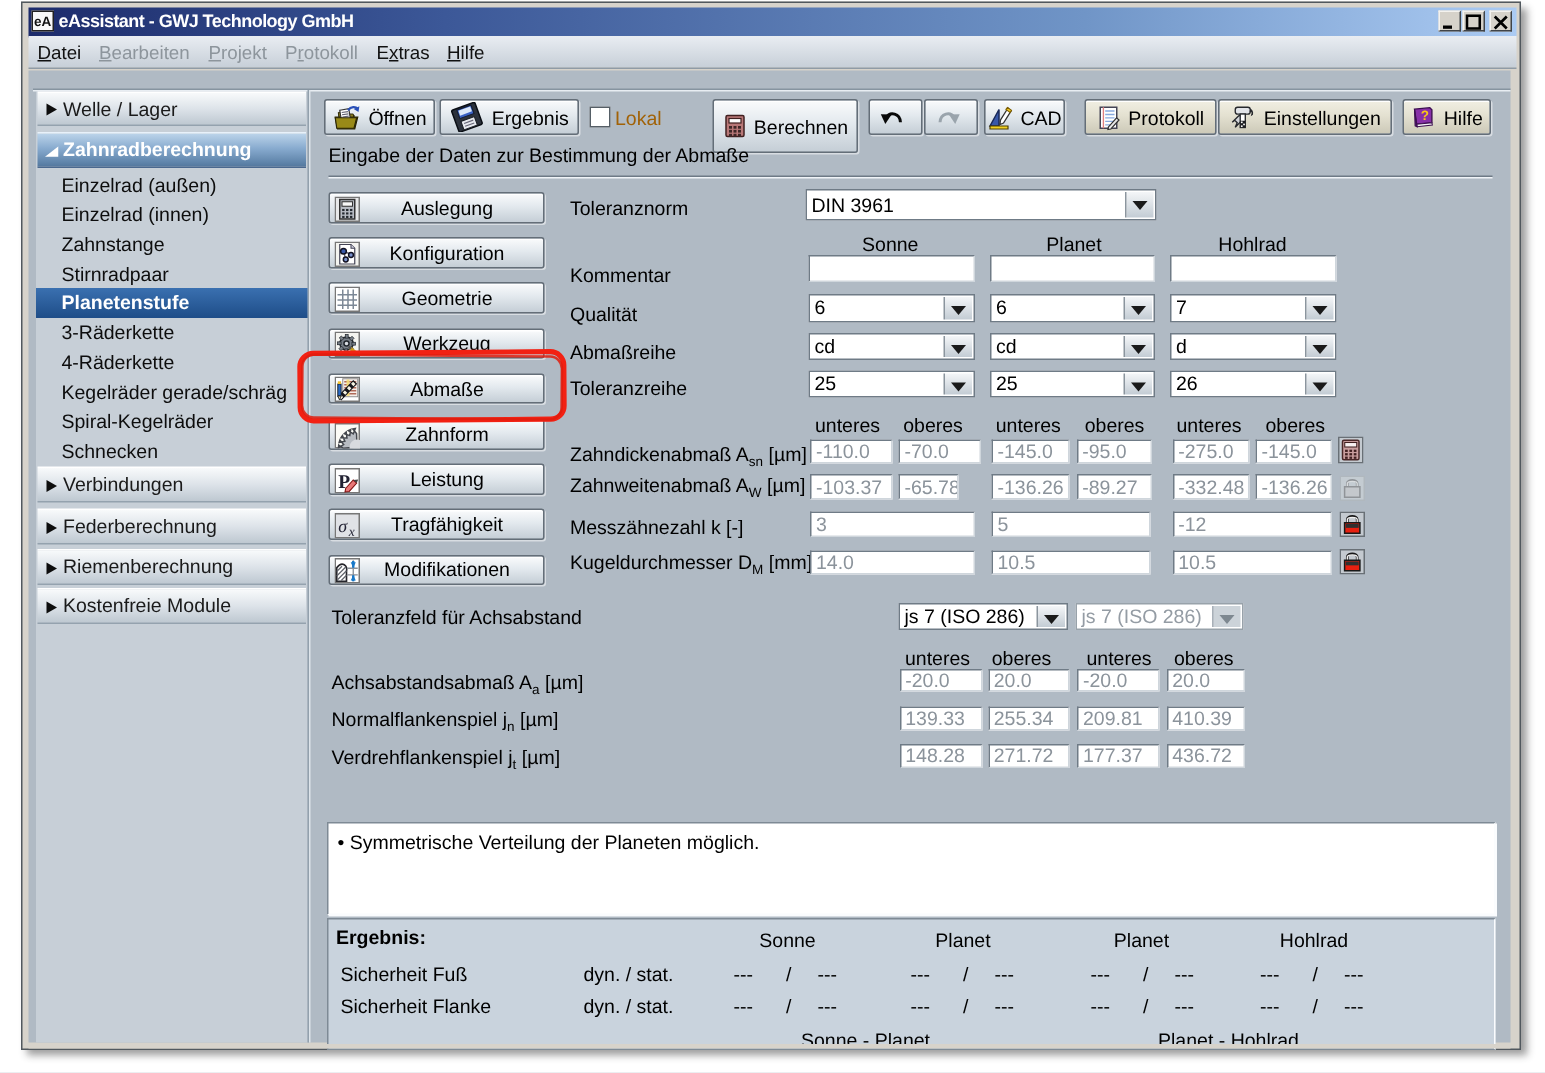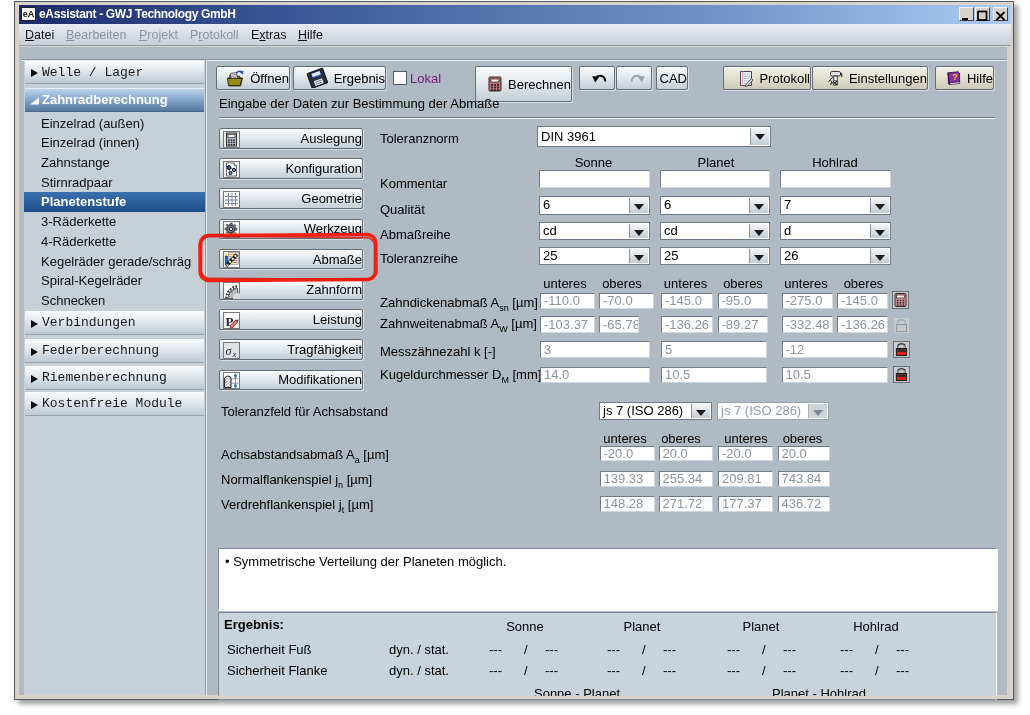--- a/index.html
+++ b/index.html
@@ -25,53 +25,53 @@
 .mi u{text-decoration:underline}
 #appbg{left:19px;top:47px;width:988px;height:648px;background:#b0bac4;}
 #sbbg{left:24px;top:61px;width:181px;height:634px;background:#c7cfd7;}
 .hline1{left:22px;top:59px;width:985px;height:1px;background:#8694a0;}
 .hline2{left:22px;top:60px;width:985px;height:1px;background:#e8edf2;}
 .vsep1{left:205px;top:60px;width:1px;height:635px;background:#93a1ad;}
 .vsep2{left:206px;top:60px;width:1px;height:635px;background:#dde4ea;}
 .sbh{left:25px;width:179px;height:23px;
  background:linear-gradient(#f8fafb,#dde3e9 50%,#bec8d1);
  border-top:1px solid #fff;border-bottom:1px solid #94a2ae;
- font-size:13px;color:#1a1a1a;line-height:21px;padding-left:17px;font-family:Liberation Mono, monospace;}
+ font-size:13px;color:#1a1a1a;line-height:21px;padding-left:17px;}
 .sbh .tri{position:absolute;left:6px;top:7px;width:0;height:0;
  border-left:7px solid #0d0d0d;border-top:4.5px solid transparent;border-bottom:4.5px solid transparent;}
 #zhdr{left:25px;top:88px;width:179px;height:24px;
  background:linear-gradient(#bcd4ea,#88abcf 45%,#5f84aa 88%,#54789e);
  border-top:1px solid #e8f1fa;border-bottom:1px solid #4a688e;
  font-size:13px;font-weight:bold;color:#fff;line-height:22px;padding-left:17px;}
 .item{left:25px;width:179px;height:20px;font-size:13px;color:#0d0d0d;
  line-height:20px;padding-left:16px;}
 #sel{left:24px;top:192px;width:181px;height:20px;
  background:linear-gradient(#3a70b0,#1e4d88);
  font-size:13px;font-weight:bold;color:#fff;line-height:20px;padding-left:17px;}
 .btn{background:linear-gradient(#fafbfc,#e3e9ee 45%,#c5ced6);
  border:1px solid #646e78;border-radius:2px;
  box-shadow:inset 0 1px 0 #fff, 1px 1px 0 rgba(255,255,255,.5);
- font-size:13px;color:#000;display:flex;align-items:center;justify-content:flex-end;gap:5px;}
+ font-size:13px;color:#000;display:flex;align-items:center;justify-content:center;gap:5px;}
 .btn.beige{background:linear-gradient(#f1efe3,#e4e1d1 45%,#ccc9b8);}
 .lbl{font-size:13px;color:#000;white-space:nowrap}
 .lbl sub{font-size:9px;}
 .tf{background:#fff;border:1px solid #6f7b86;border-bottom-color:#cfd6dc;
  border-right-color:#cfd6dc;font-size:13px;color:#8b939b;
  padding-left:3px;white-space:nowrap;overflow:hidden;}
 .tf.blk{color:#000}
 .dd{background:#fff;border:1px solid #6f7b86;font-size:13px;color:#000;
  padding-left:3px;white-space:nowrap;}
 .dd .ab{position:absolute;right:1px;top:1px;bottom:1px;width:19px;
  background:linear-gradient(#f4f6f8,#c3ccd4);border-left:1px solid #8b959e;}
 .dd .ab:after{content:"";position:absolute;left:4px;top:6px;width:0;height:0;
  border-top:6px solid #1a1a1a;border-left:5px solid transparent;border-right:5px solid transparent;}
 .dd.dis{color:#949ca4;border-color:#98a2aa}
 .dd.dis .ab{background:#ccd3d9;border-left:1px solid #a8b0b8}
 .dd.dis .ab:after{border-top-color:#7e8890}
-.ch{font-size:13px;color:#701a75}
+.ch{font-size:13px;color:#a16207}
 #msgbox{left:218px;top:548px;width:779px;height:62px;background:#fff;
  border:1px solid #7e8a95;border-right-color:#fafcfe;border-bottom-color:#fafcfe;box-shadow:1px 1px 0 #fafcfe;font-size:13px;color:#000;padding:5px 6px;}
 #ergbox{left:218px;top:612px;width:779px;height:88px;background:#c9d3dd;
  border:1px solid #7e8a95;border-right-color:#fafcfe;}
 .erg{font-size:13px;color:#000;white-space:nowrap}
 .ic{position:absolute}
 </style></head><body>
 <div class="a" id="win"></div>
 <div class="a" id="tbar"></div>
 <div class="a" id="ticon">eA</div>
@@ -165,21 +165,21 @@
     </svg>
     <span></span>
   </div>
 <div class="a btn" style="left:616px;top:66px;width:36px;height:24px">
     <svg width="18" height="15" viewBox="0 0 18 15">
       <path d="M13.5 7.5 C 10.5 3, 4 4.5, 3.7 10.5" fill="none" stroke="#9aa4ac" stroke-width="2"></path>
       <path d="M16.8 5.2 L9.6 5.4 L13.8 11.6 Z" fill="#9aa4ac"></path>
     </svg>
     <span></span>
   </div>
-<div class="a btn" style="left:656px;top:66px;width:32px;height:24px">
+<div class="a btn" style="left:656px;top:66px;width:54px;height:24px">
     <svg width="17" height="17" viewBox="0 0 17 17">
       <path d="M2 14 L8 3 L8 14 Z" fill="#3858a8" stroke="#182858"></path>
       <path d="M2 14 L14 14 L14 16 L2 16 Z" fill="#f0d020" stroke="#504000" stroke-width="0.8"></path>
       <path d="M14 2 L9 10 L8.6 13 L11 12 L16 4 Z" fill="#fff" stroke="#333" stroke-width="0.9"></path>
       <path d="M13.6 1.6 L16.4 3.6 L15.4 5 L12.6 3 Z" fill="#f0c820" stroke="#806000" stroke-width="0.7"></path>
     </svg>
     <span>CAD</span>
   </div>
 <div class="a btn beige" style="left:723px;top:66px;width:88px;height:24px">
     <svg width="16" height="17" viewBox="0 0 16 17">
@@ -421,21 +421,21 @@
 <div class="a lbl" style="left:221px;top:447px">Achsabstandsabmaß A<sub>a</sub> [µm]</div>
 <div class="a lbl" style="left:221px;top:472px">Normalflankenspiel j<sub>n</sub> [µm]</div>
 <div class="a lbl" style="left:221px;top:497px">Verdrehflankenspiel j<sub>t</sub> [µm]</div>
 <div class="a tf" style="left:599.5px;top:445.5px;width:55px;height:15.5px;line-height:13.5px">-20.0</div>
 <div class="a tf" style="left:658.5px;top:445.5px;width:54px;height:15.5px;line-height:13.5px">20.0</div>
 <div class="a tf" style="left:718px;top:445.5px;width:55px;height:15.5px;line-height:13.5px">-20.0</div>
 <div class="a tf" style="left:777.5px;top:445.5px;width:52px;height:15.5px;line-height:13.5px">20.0</div>
 <div class="a tf" style="left:599.5px;top:471px;width:55px;height:15.5px;line-height:13.5px">139.33</div>
 <div class="a tf" style="left:658.5px;top:471px;width:54px;height:15.5px;line-height:13.5px">255.34</div>
 <div class="a tf" style="left:718px;top:471px;width:55px;height:15.5px;line-height:13.5px">209.81</div>
-<div class="a tf" style="left:777.5px;top:471px;width:52px;height:15.5px;line-height:13.5px">743.84</div>
+<div class="a tf" style="left:777.5px;top:471px;width:52px;height:15.5px;line-height:13.5px">410.39</div>
 <div class="a tf" style="left:599.5px;top:496.2px;width:55px;height:15.5px;line-height:13.5px">148.28</div>
 <div class="a tf" style="left:658.5px;top:496.2px;width:54px;height:15.5px;line-height:13.5px">271.72</div>
 <div class="a tf" style="left:718px;top:496.2px;width:55px;height:15.5px;line-height:13.5px">177.37</div>
 <div class="a tf" style="left:777.5px;top:496.2px;width:52px;height:15.5px;line-height:13.5px">436.72</div>
 <div class="a" id="msgbox">• Symmetrische Verteilung der Planeten möglich.</div>
 <div class="a" id="ergbox"></div>
 <div class="a erg" style="left:224px;top:617px;font-weight:bold">Ergebnis:</div>
 <div class="a erg" style="left:525px;top:619px;transform:translateX(-50%)">Sonne</div>
 <div class="a erg" style="left:642px;top:619px;transform:translateX(-50%)">Planet</div>
 <div class="a erg" style="left:761px;top:619px;transform:translateX(-50%)">Planet</div>

